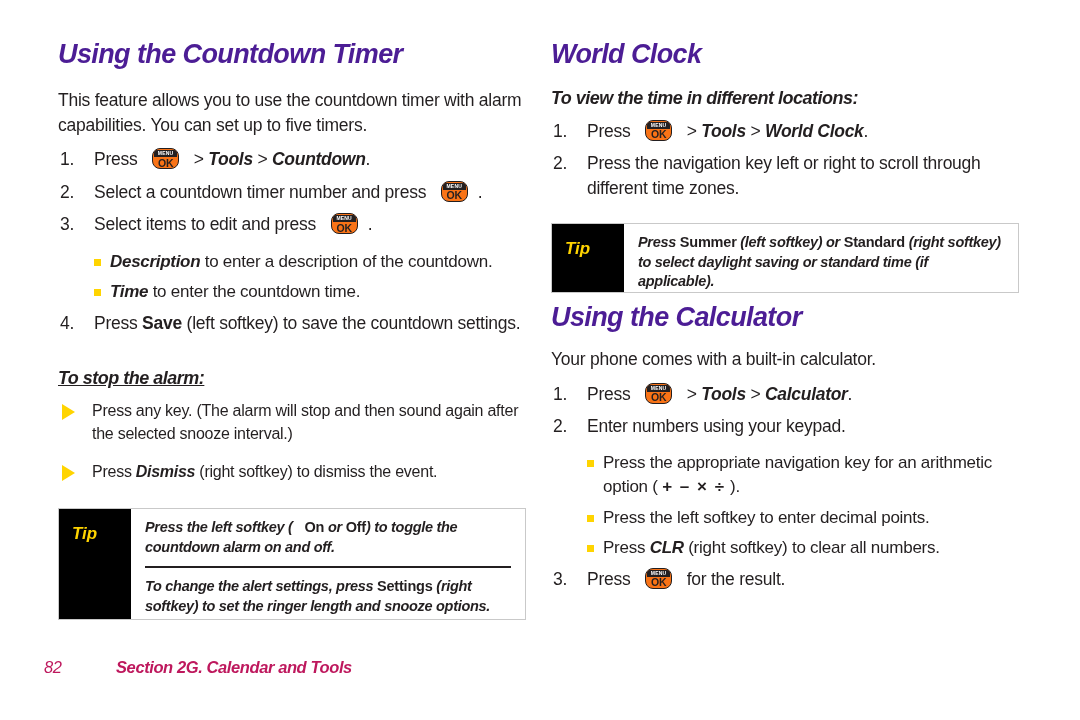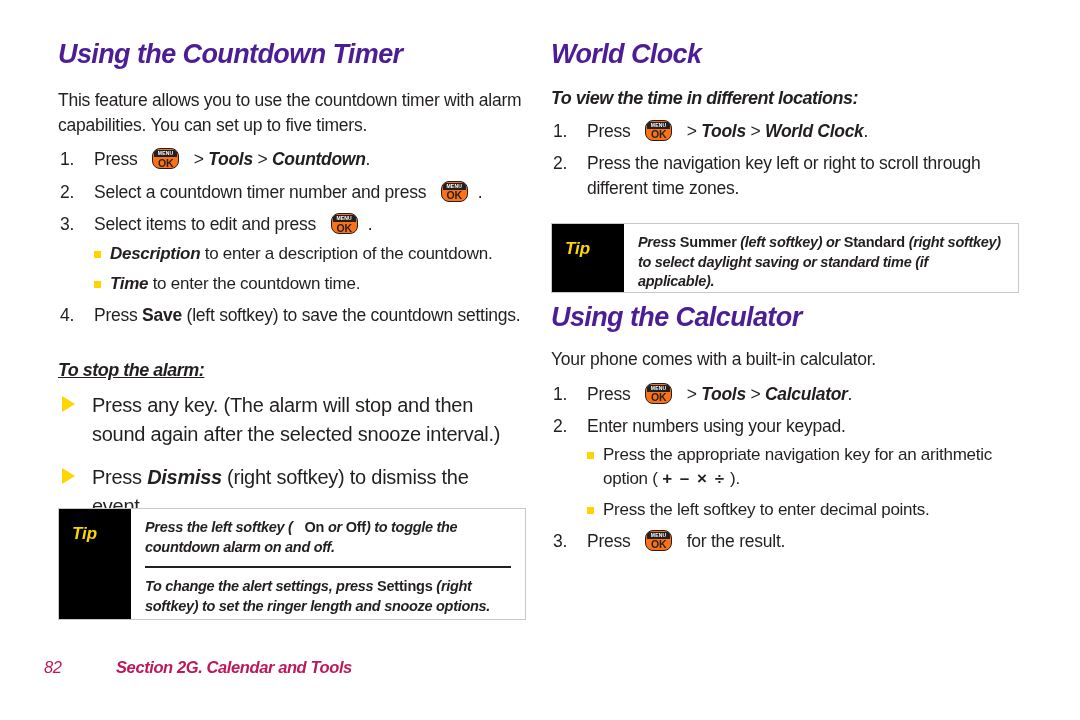--- a/index.html
+++ b/index.html
@@ -71,21 +71,21 @@
     left: 2px;
     top: 0;
     width: 26px;
     text-align: left;
     font-size: 17.5px;
   }
 
   
   ul.sub {
     list-style: none;
-    margin: 4px 0 2px 0;
+    margin: 12px 0 2px 0;
     padding: 0;
   }
   ul.sub > li {
     position: relative;
     padding-left: 16px;
     font-size: 17px;
     line-height: 1.42;
     margin-bottom: 6px;
     letter-spacing: -0.25px;
   }
@@ -101,21 +101,21 @@
 
   
   ul.arrows {
     list-style: none;
     margin: 0;
     padding: 0;
   }
   ul.arrows > li {
     position: relative;
     padding-left: 34px;
-    font-size: 20px;
+    font-size: 16px;
     line-height: 1.45;
     margin-bottom: 14px;
     letter-spacing: -0.25px;
   }
   ul.arrows > li > .tri {
     position: absolute;
     left: 4px;
     top: 5px;
     width: 0;
     height: 0;
@@ -281,20 +281,21 @@
   <div class="col col-right" style="top:303px;">
     <h2 class="section-title" style="margin-bottom:14px;">Using the Calculator</h2>
 
     <p class="intro">Your phone comes with a built-in calculator.</p>
 
     <ol class="steps" id="calculator-steps">
         <li><span class="num">1.</span><span><span>Press </span><span class="key"><span class="kmenu">MENU</span><span class="kok">OK</span></span><span class="gt"> &gt; </span><span class="i">Tools</span><span class="gt"> &gt; </span><span class="i">Calculator</span><span>.</span></span></li>
         <li><span class="num">2.</span><span><span>Enter numbers using your keypad.</span></span><ul class="sub">
             <li><span>Press the appropriate navigation key for an arithmetic option ( </span><span class="ops">+ – × ÷</span><span> ).</span></li>
             <li><span>Press the left softkey to enter decimal points.</span></li>
+            <li><span>Press </span><span class="i">CLR</span><span> (right softkey) to clear all numbers.</span></li>
           </ul></li>
         <li><span class="num">3.</span><span><span>Press </span><span class="key"><span class="kmenu">MENU</span><span class="kok">OK</span></span><span> for the result.</span></span></li>
       </ol>
   </div>
 
   <div class="footer">
     <span class="pg">82</span><span class="ft">Section 2G. Calendar and Tools</span>
   </div>
 
 </div>

